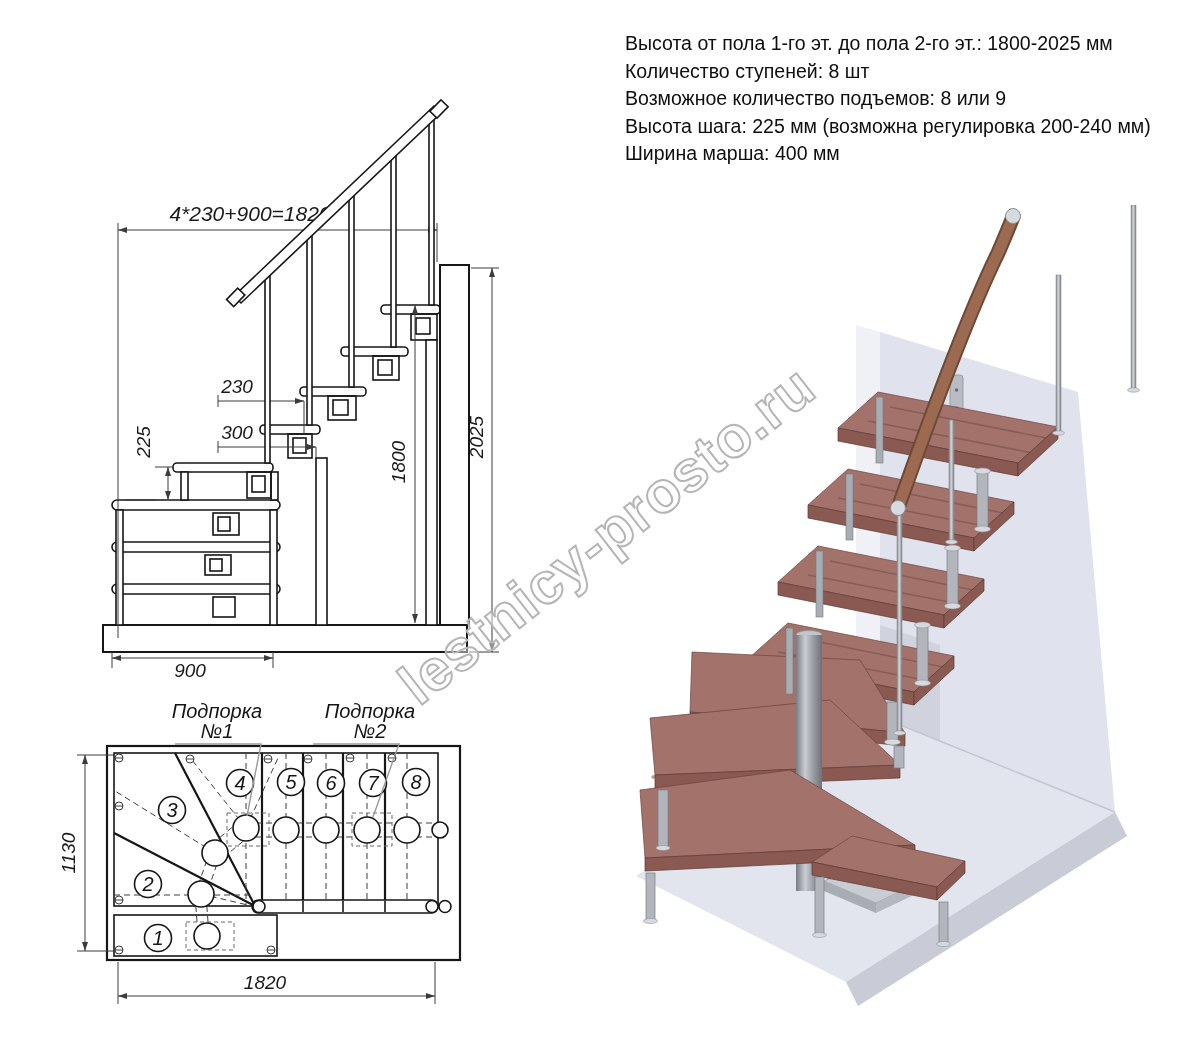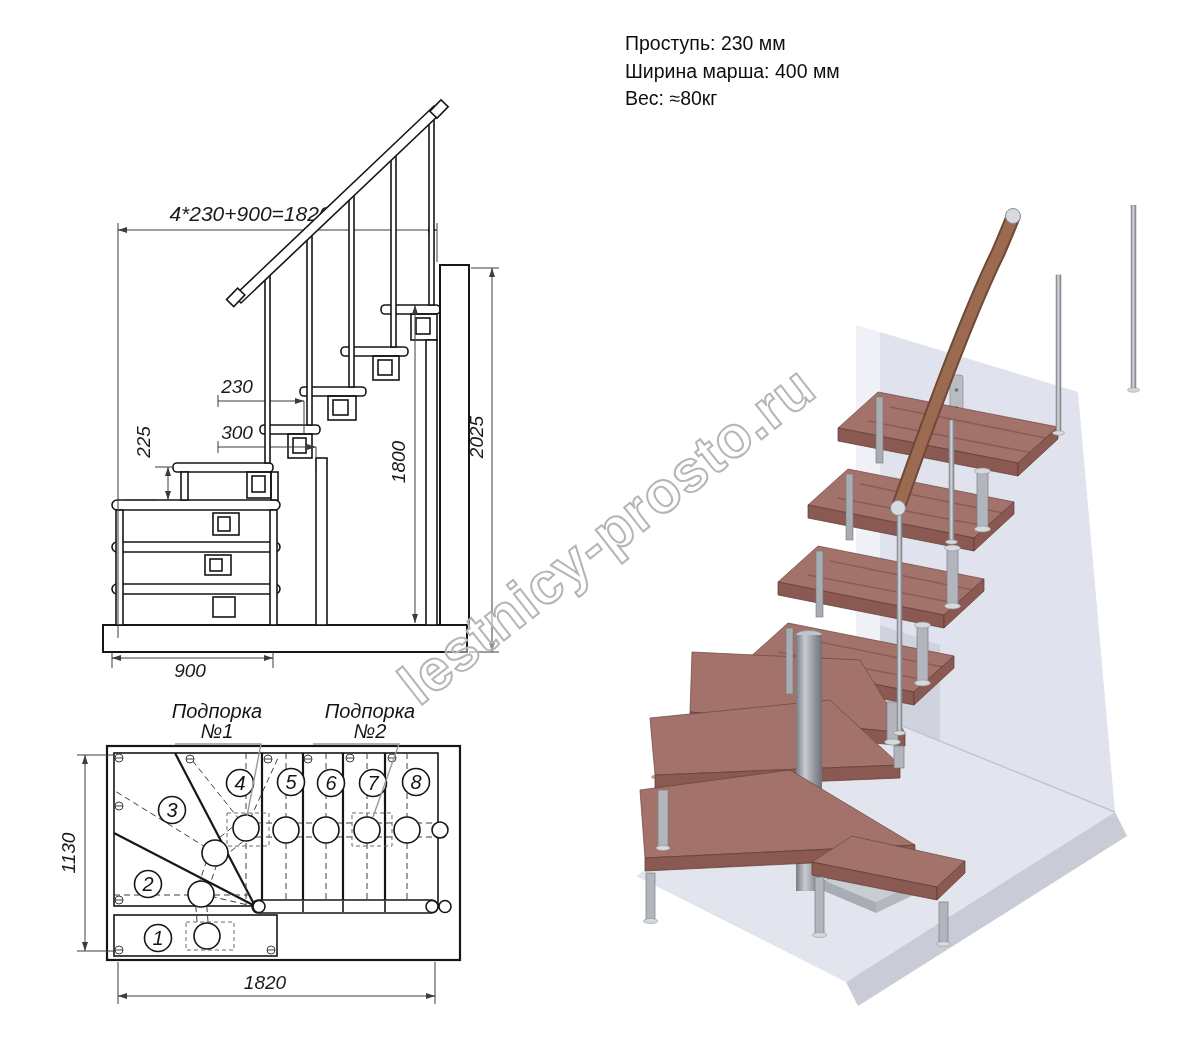--- a/index.html
+++ b/index.html
@@ -40,23 +40,25 @@
     letter-spacing:1px;color:rgba(255,255,255,0.45);
     -webkit-text-stroke:2px var(--watermark_gray,#b5b5b5);
     text-align:center;pointer-events:none;z-index:50;}
 </style>
 </head>
 <body>
 
 <div id="screen">
 
   <div class="specs">
-    <div class="spec-line">Проступь: 230 мм</div>
+    <div class="spec-line">Высота от пола 1-го эт. до пола 2-го эт.: 1800-2025 мм</div>
+    <div class="spec-line">Количество ступеней: 8 шт</div>
+    <div class="spec-line">Возможное количество подъемов: 8 или 9</div>
+    <div class="spec-line">Высота шага: 225 мм (возможна регулировка 200-240 мм)</div>
     <div class="spec-line">Ширина марша: 400 мм</div>
-    <div class="spec-line">Вес: ≈80кг</div>
   </div>
 
   <svg style="position:absolute;left:85px;top:90px;" width="430" height="600" viewBox="0 0 430 600">
 
     <rect class="wht2" x="18" y="535" width="364" height="27"></rect>
 
     <g>
       <rect class="wht" x="27" y="410" width="168" height="10" rx="5"></rect>
       <rect class="wht" x="27" y="452" width="168" height="10" rx="5"></rect>
       <rect class="wht" x="27" y="494" width="168" height="10" rx="5"></rect>

